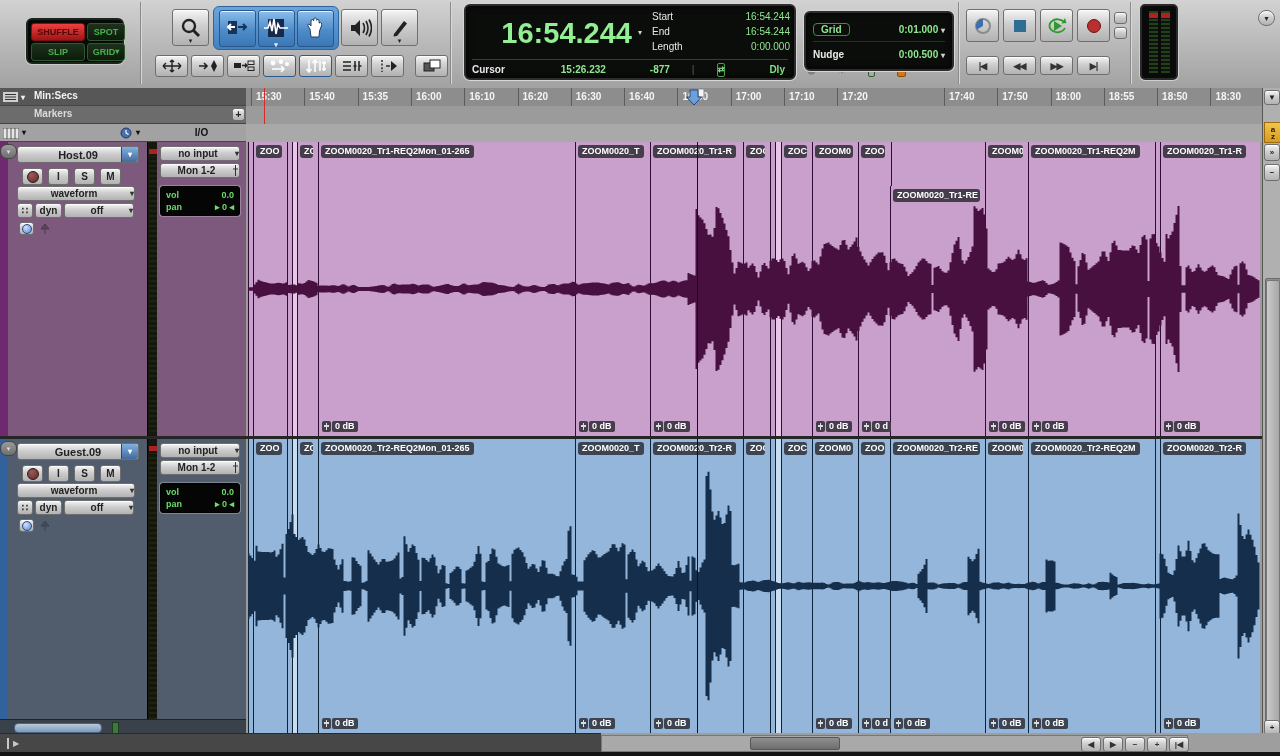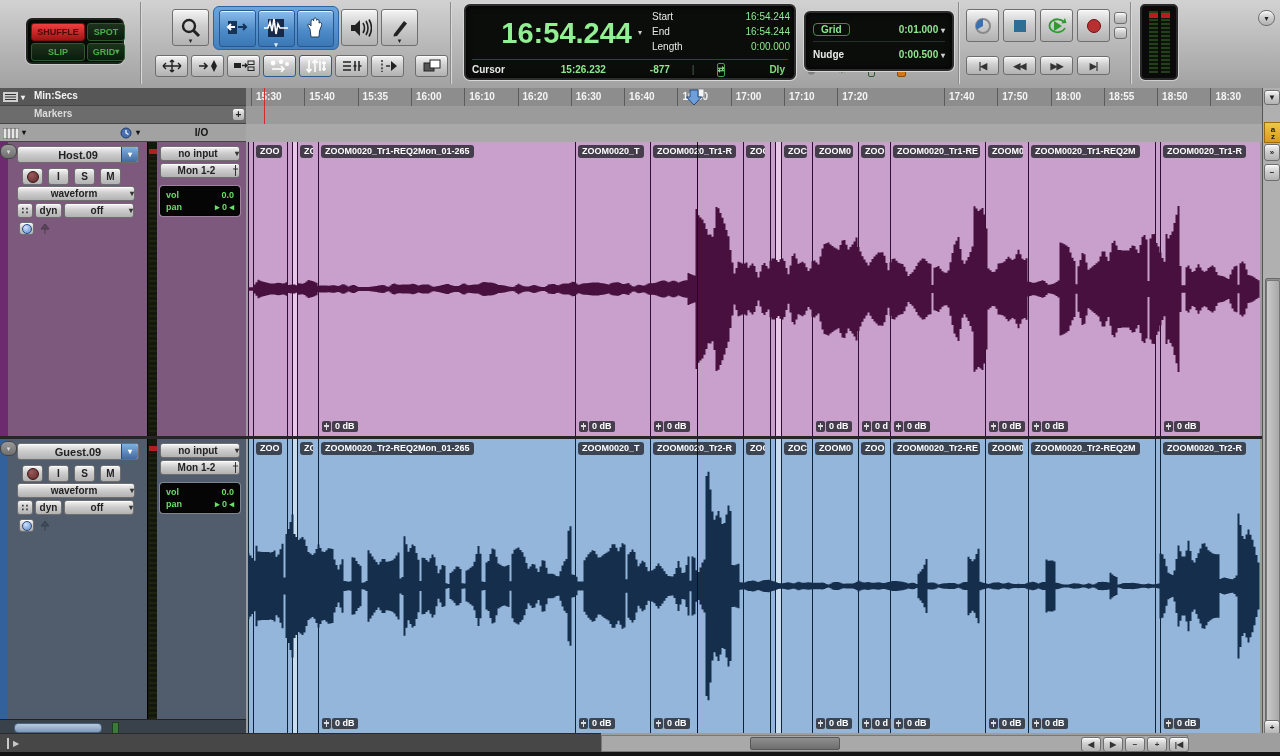--- a/index.html
+++ b/index.html
@@ -509,21 +509,21 @@
               <span class="gtx">0 dB</span>
             </div>
           </div>
           <div class="clip" style="left: 610px; width: 32px;">
             <div class="clabel">ZOOM</div>
             <div class="cgain">
               <span class="gic"></span>
               <span class="gtx">0 d</span>
             </div>
           </div>
-          <div class="clip" style="left: 642px; width: 95px;">
+          <div class="clip" style="left: 642px; width: 95px; margin-top: 44px;">
             <div class="clabel">ZOOM0020_Tr1-RE</div>
             <div class="cgain">
               <span class="gic"></span>
               <span class="gtx">0 dB</span>
             </div>
           </div>
           <div class="clip" style="left: 737px; width: 43px;">
             <div class="clabel">ZOOM0</div>
             <div class="cgain">
               <span class="gic"></span>

